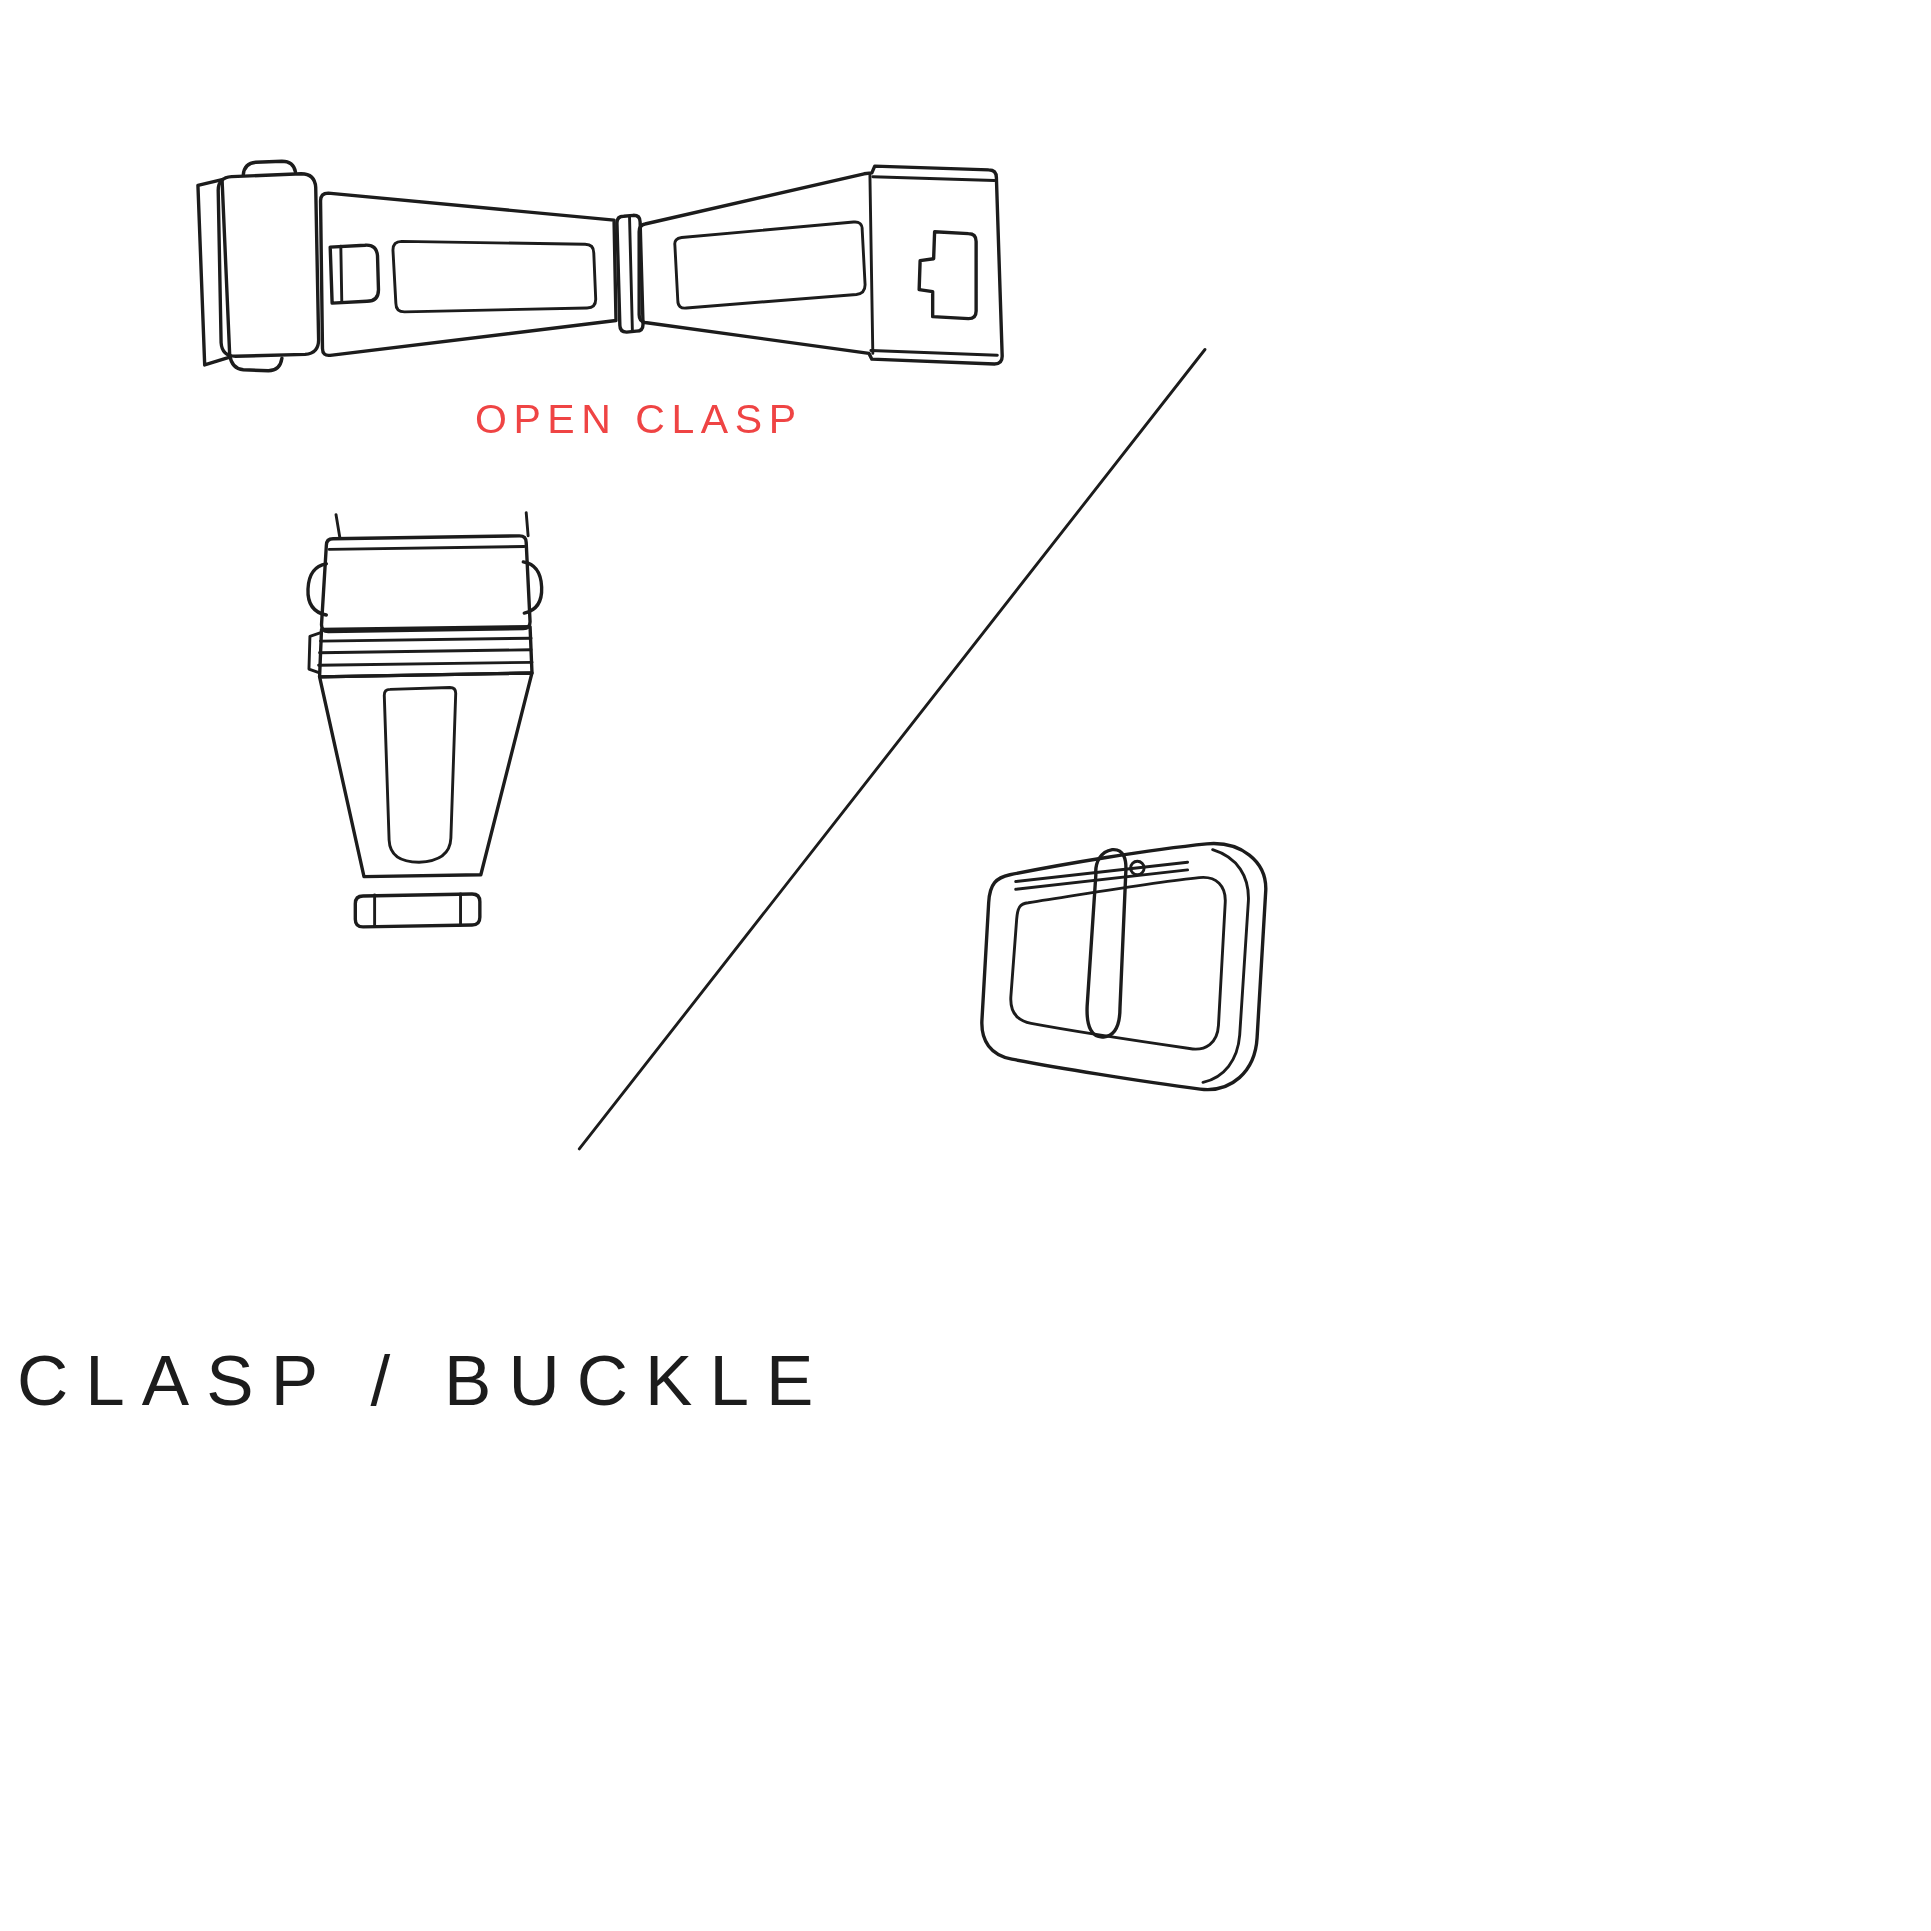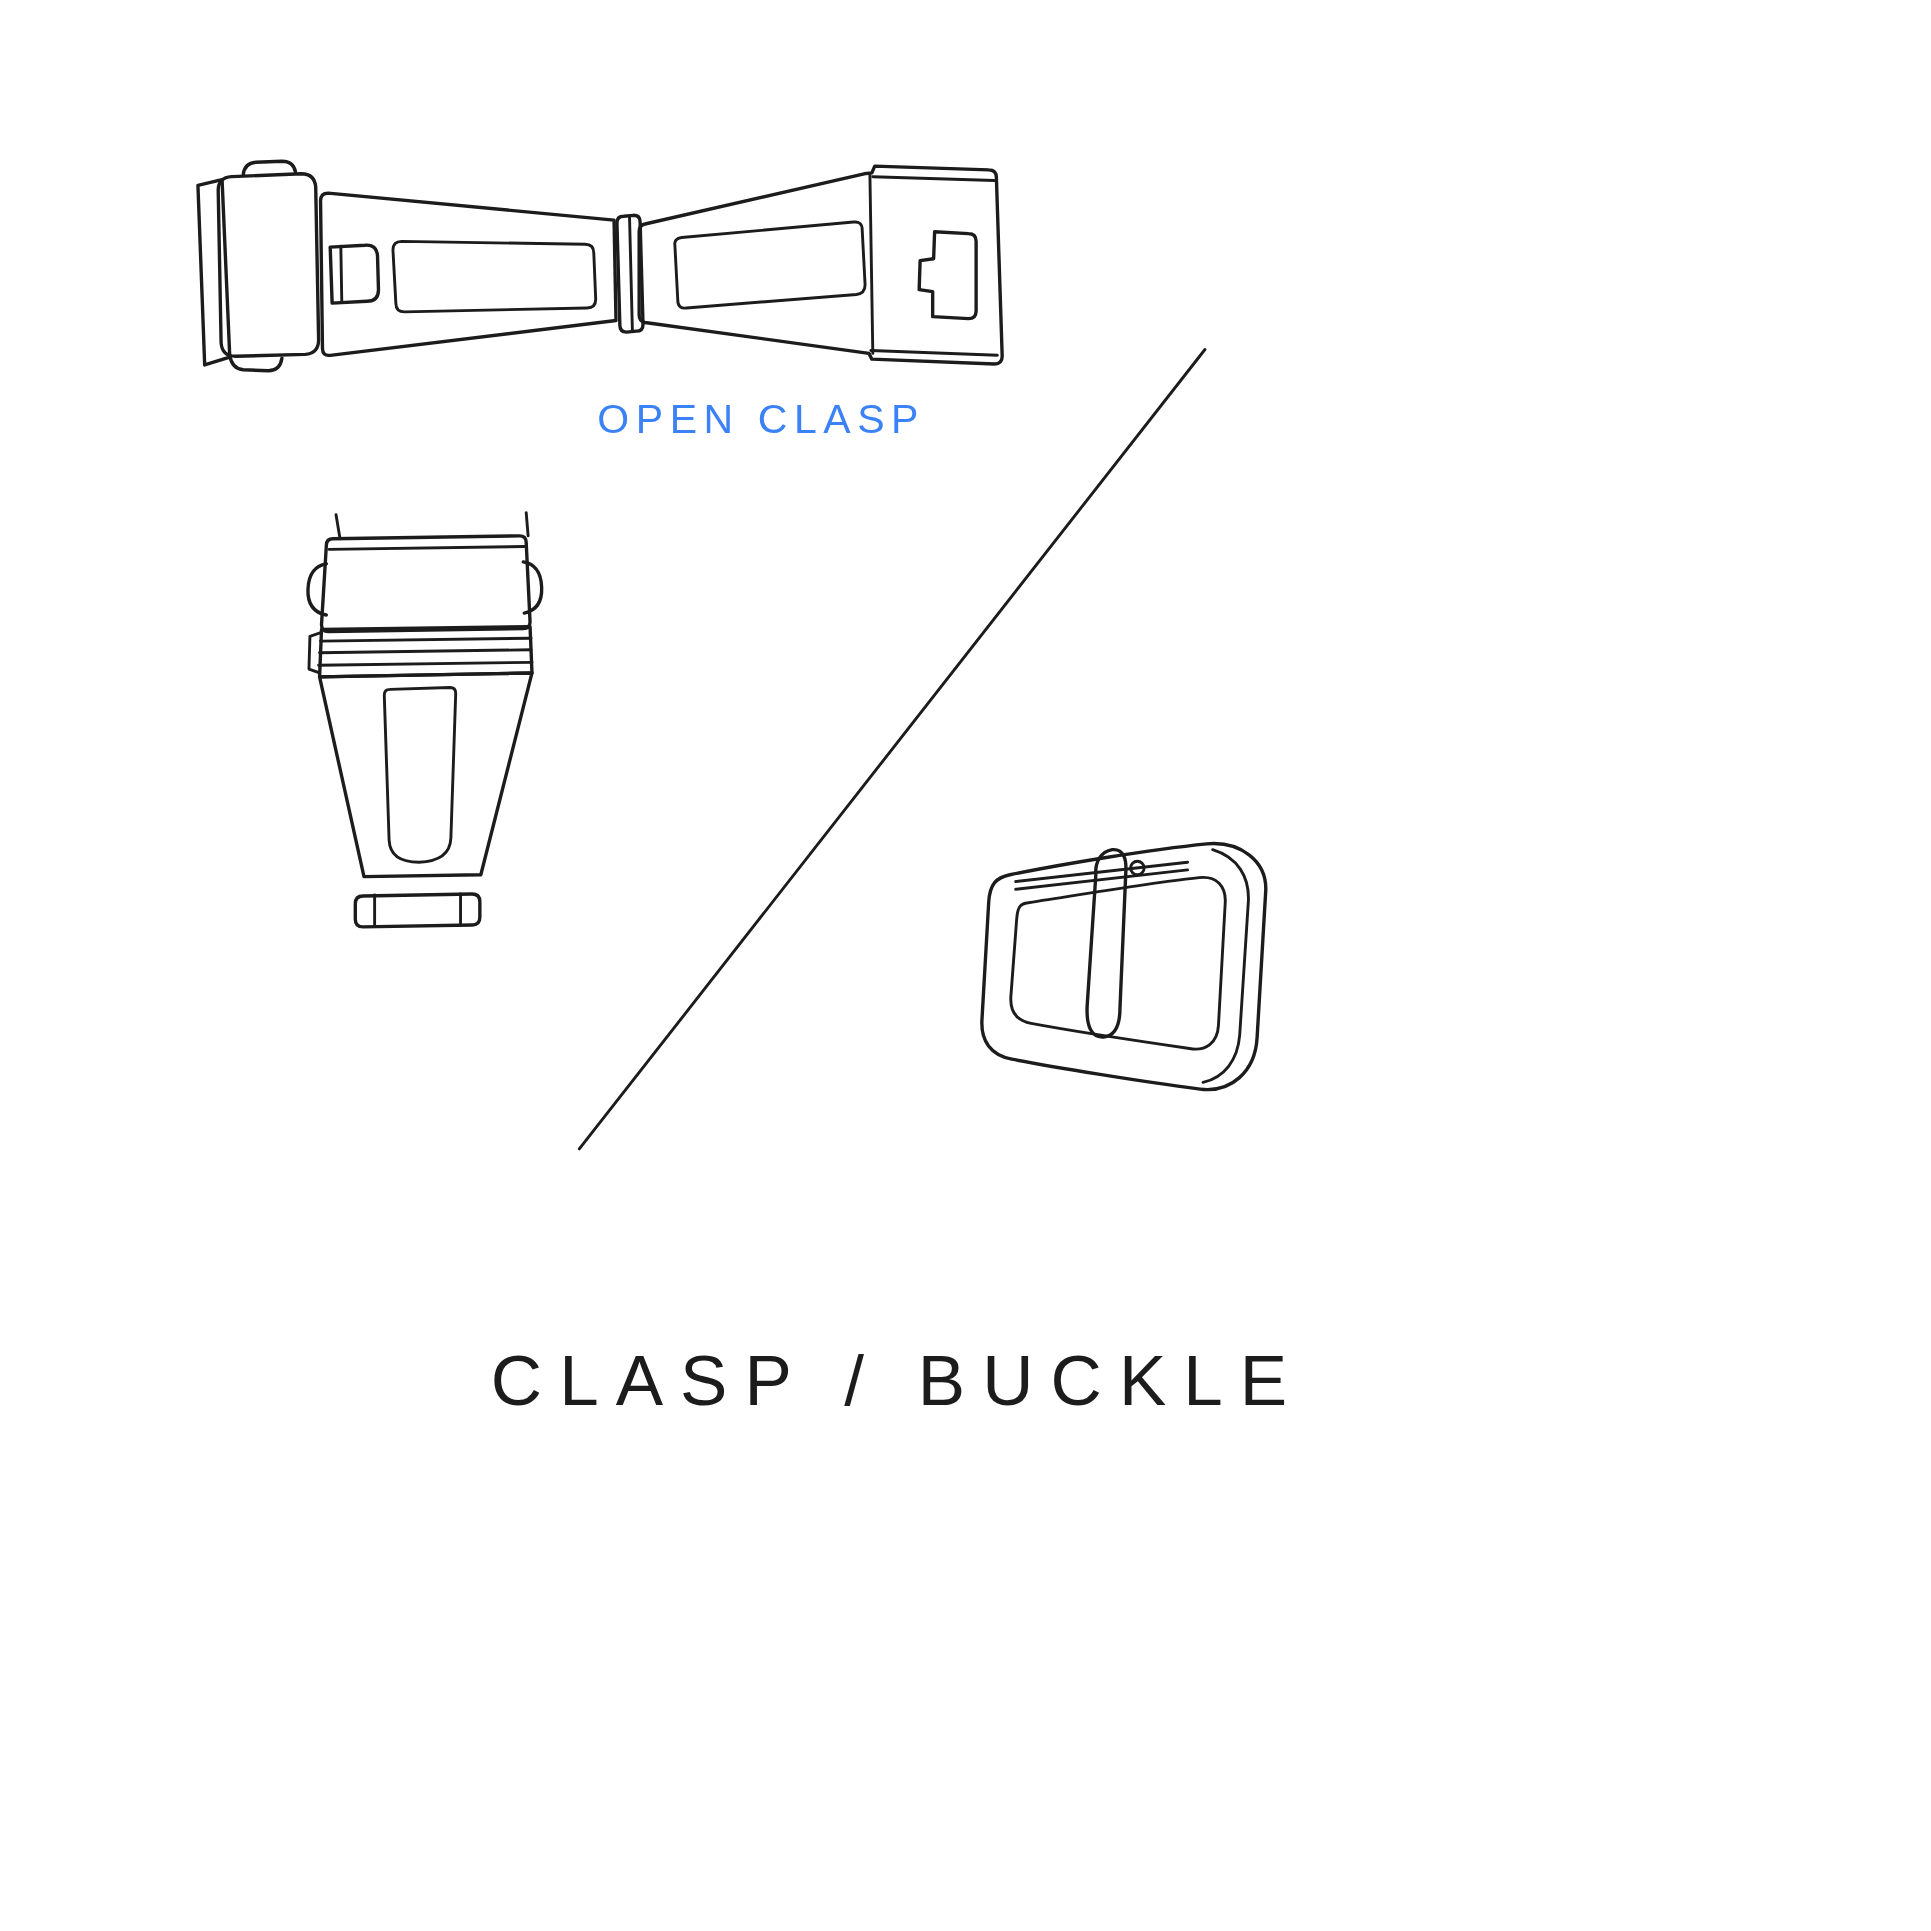--- a/index.html
+++ b/index.html
@@ -18,44 +18,44 @@
   }
   .art {
     position: absolute;
     left: 0;
     top: 0;
     width: 1931px;
     height: 1931px;
   }
   .label {
     position: absolute;
-    text-align: right;
+    text-align: center;
     font-size: 41px;
     font-weight: 400;
     letter-spacing: 0.16em;
     text-indent: 0.16em;
-    color: #3b82f6;
+    color: #ef4444;
     white-space: nowrap;
   }
   .label-open-clasp {
     left: 346px;
     top: 396px;
     width: 579px;
   }
   .label-closed {
     left: 127px;
     top: 961px;
     width: 579px;
   }
   .page-title {
     position: absolute;
     left: 0;
     top: 1340px;
     width: 1778px;
-    text-align: center;
+    text-align: left;
     font-size: 71px;
     font-weight: 500;
     letter-spacing: 0.24em;
     text-indent: 0.24em;
     color: #1c1c1c;
     white-space: nowrap;
   }
   svg .ink {
     fill: none;
     stroke: #1c1c1c;

